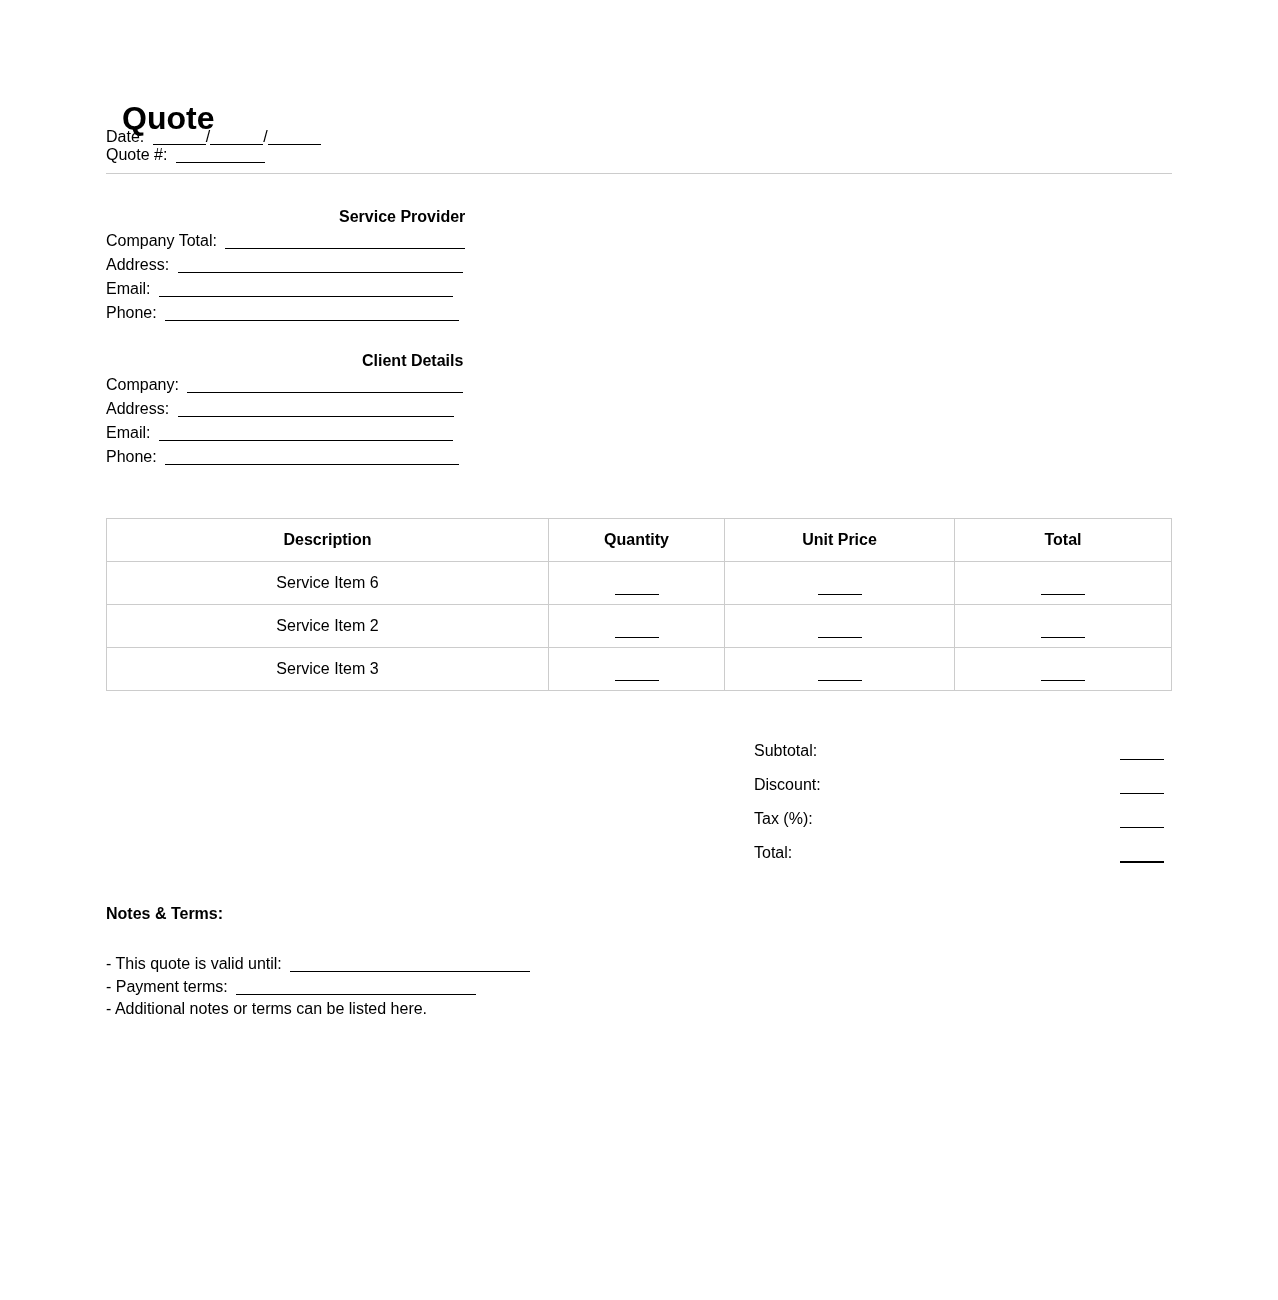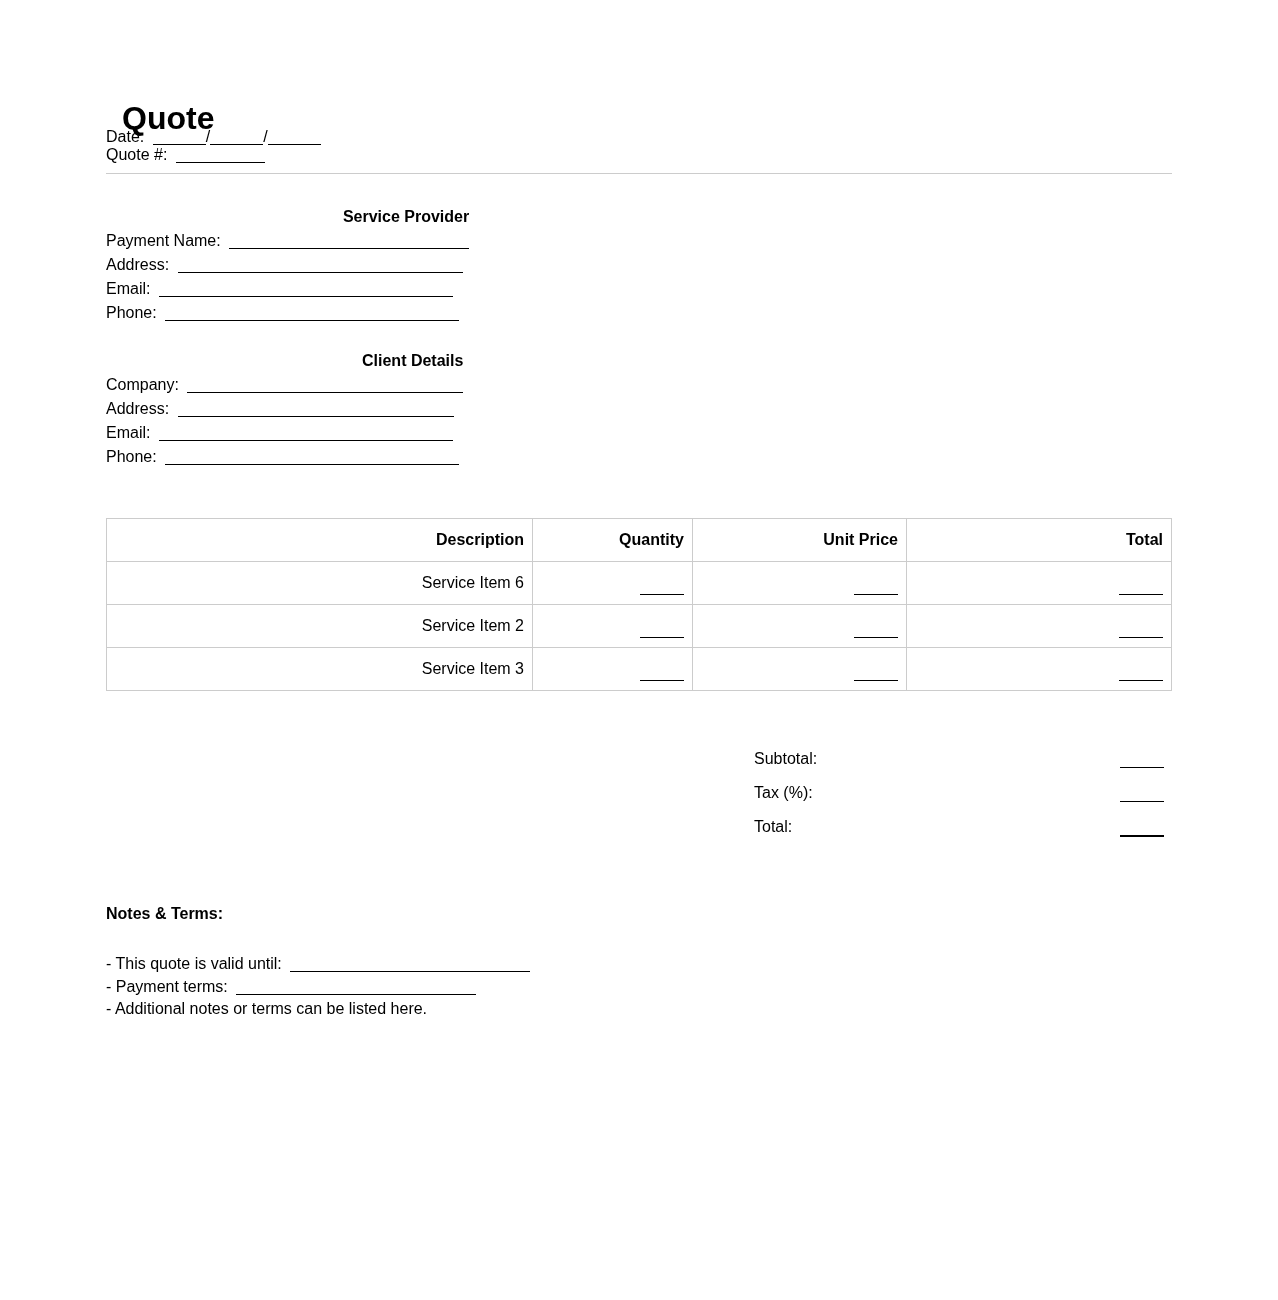--- a/index.html
+++ b/index.html
@@ -17,25 +17,25 @@
   .hr { position: absolute; top: 173px; left: 0; width: 1066px; height: 1px; background: #cccccc; }
   .section { position: absolute; left: 0; font-size: 16px; }
   .section .title { font-weight: bold; line-height: 24px; height: 24px; text-align: right; }
   .section .row { line-height: 24px; height: 24px; white-space: nowrap; }
   .blank { display: inline-block; border-bottom: 1px solid #000; height: 16px; vertical-align: -3px; }
   table.items {
     position: absolute; top: 518px; left: 0; width: 1066px;
     border-collapse: collapse; font-size: 16px;
   }
   table.items th, table.items td {
-    border: 1px solid #cccccc; text-align: right; padding: 0 8px; height: 42px;
+    border: 1px solid #cccccc; text-align: center; padding: 0 16px; height: 42px;
   }
   table.items th { font-weight: bold; }
   .short { display: inline-block; width: 44px; border-bottom: 1px solid #000; height: 16px; vertical-align: -10px; }
-  .totals { position: absolute; top: 740px; left: 648px; width: 410px; font-size: 16px; margin-top: 8px; }
+  .totals { position: absolute; top: 740px; left: 648px; width: 410px; font-size: 16px; }
   .totals .trow { position: relative; height: 34px; line-height: 22px; }
   .totals .trow .val { position: absolute; right: 0; top: 6px; width: 44px; height: 13px; border-bottom: 1px solid #000; }
   .totals .trow.grand .val { border-bottom: 2px solid #000; }
   .notes { position: absolute; top: 903px; left: 0; font-size: 16px; }
   .notes .title { font-weight: bold; line-height: 22px; margin-bottom: 28px; }
   .notes .row { line-height: 22.5px; white-space: nowrap; }
 </style>
 </head>
 <body>
 
@@ -51,21 +51,21 @@
       <span>Quote #:</span>
       <span class="blank" style="width:89px;margin-left:4px;"></span>
     </div>
   </div>
 
   <div class="hr"></div>
 
   <div class="section" style="top:205px;">
     <div class="title">Service Provider</div>
     <div class="row">
-      <span>Payment Name:</span>
+      <span>Company Total:</span>
       <span class="blank" style="width:240px;margin-left:4px;"></span>
     </div>
     <div class="row">
       <span>Address:</span>
       <span class="blank" style="width:285px;margin-left:4px;"></span>
     </div>
     <div class="row">
       <span>Email:</span>
       <span class="blank" style="width:294px;margin-left:4px;"></span>
     </div>
@@ -125,20 +125,24 @@
       </tr>
     </tbody>
   </table>
 
   <div class="totals">
     <div class="trow">
       <span>Subtotal:</span>
       <span class="val"></span>
     </div>
     <div class="trow">
+      <span>Discount:</span>
+      <span class="val"></span>
+    </div>
+    <div class="trow">
       <span>Tax (%):</span>
       <span class="val"></span>
     </div>
     <div class="trow grand">
       <span>Total:</span>
       <span class="val"></span>
     </div>
   </div>
 
   <div class="notes">

